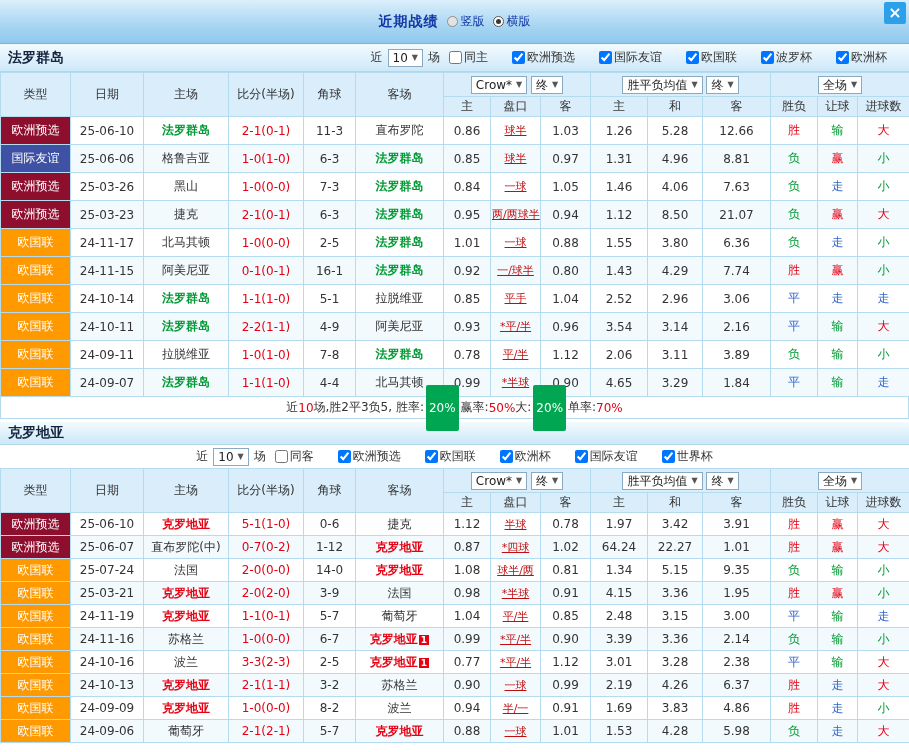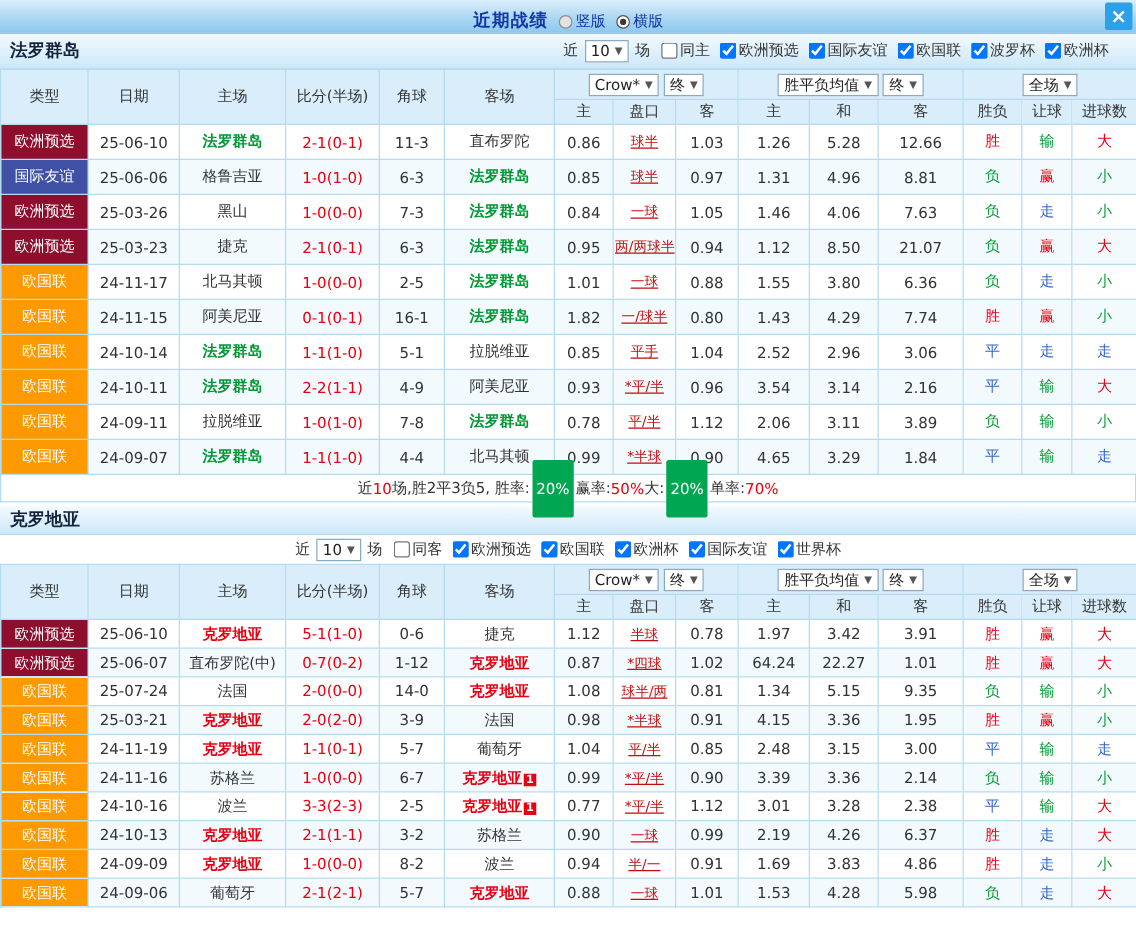--- a/index.html
+++ b/index.html
@@ -1,41 +1,41 @@
 <!DOCTYPE html>
 <html><head>
 <meta charset="utf-8">
 <title>近期战绩</title>
 <style>
   *{box-sizing:border-box;}
   html,body{margin:0;padding:0;}
   body{width:909px;height:752px;overflow:hidden;background:#fff;color:#333;
        font-family:"DejaVu Sans","Liberation Sans",sans-serif;font-size:12px;}
   
-  .topbar{height:27px;background:linear-gradient(#dbeffc,#a8d5f2 60%,#8fc8ee);
-          border-bottom:1px solid #7ab4de;display:flex;align-items:flex-end;justify-content:center;
+  .topbar{height:44px;background:linear-gradient(#dbeffc,#a8d5f2 60%,#8fc8ee);
+          border-bottom:1px solid #7ab4de;display:flex;align-items:center;justify-content:center;
           position:relative;gap:8px;}
   .topbar-title{color:#1337a6;font-weight:bold;font-size:14px;letter-spacing:1px;}
   .radio-opt{display:inline-flex;align-items:center;gap:3px;color:#1337a6;cursor:pointer;}
   .rdot{width:11px;height:11px;border-radius:50%;background:#e3e3e3;border:1px solid #8f8f8f;
         display:inline-block;position:relative;}
   .rdot.sel{background:#fff;border-color:#555;}
   .rdot.sel::after{content:"";position:absolute;left:2px;top:2px;width:5px;height:5px;
         border-radius:50%;background:#383838;}
   .close-btn{position:absolute;right:3px;top:2px;width:22px;height:22px;background:#2da0ea;
         color:#fff;font-weight:bold;font-size:16px;line-height:22px;text-align:center;
         border-radius:2px;cursor:pointer;}
   
   .sec-bar{height:28px;display:flex;align-items:center;padding:0 8px;
         background:linear-gradient(#f3fafe,#cde8f9);border-bottom:1px solid #b0d7ee;}
   .sec1 .sec-bar{height:23px;}
   .sec-title{font-size:14px;font-weight:bold;color:#16253f;}
   .filter{display:flex;align-items:center;gap:5px;margin-left:auto;padding-right:14px;}
   .filter-row{height:23px;display:flex;align-items:center;justify-content:center;gap:5px;background:#fff;}
-  .cbs{display:inline-flex;align-items:center;gap:8px;margin-left:4px;}
+  .cbs{display:inline-flex;align-items:center;gap:24px;margin-left:4px;}
   .cb{display:inline-flex;align-items:center;gap:2px;cursor:pointer;color:#333;}
   .cb input{margin:0;width:13px;height:13px;}
   
   .dd{display:inline-flex;align-items:center;gap:4px;border:1px solid #8aa9c2;background:#fff;
       padding:1px 4px;line-height:14px;font-size:12px;color:#222;cursor:pointer;}
   .dd .arr{font-size:8px;color:#555;}
   
   table{width:909px;border-collapse:collapse;table-layout:fixed;}
   th,td{border:1px solid #b5dbf1;text-align:center;white-space:nowrap;overflow:hidden;padding:0 1px;}
   thead th{background:#d9edfb;font-weight:normal;color:#333;}
@@ -263,21 +263,21 @@
             <td style="color:#3366cc">走</td>
             <td style="color:#009933">小</td>
           </tr>
           <tr>
             <td class="type" style="background:#ff9900">欧国联</td>
             <td>24-11-15</td>
             <td><span>阿美尼亚</span></td>
             <td class="score">0-1(0-1)</td>
             <td>16-1</td>
             <td><span style="color:#009933;font-weight:bold">法罗群岛</span></td>
-            <td>1.82</td>
+            <td>0.92</td>
             <td class="hcp">一/球半</td>
             <td>0.80</td>
             <td>1.43</td>
             <td>4.29</td>
             <td>7.74</td>
             <td style="color:#e60012">胜</td>
             <td style="color:#e60012">赢</td>
             <td style="color:#009933">小</td>
           </tr>
           <tr>

